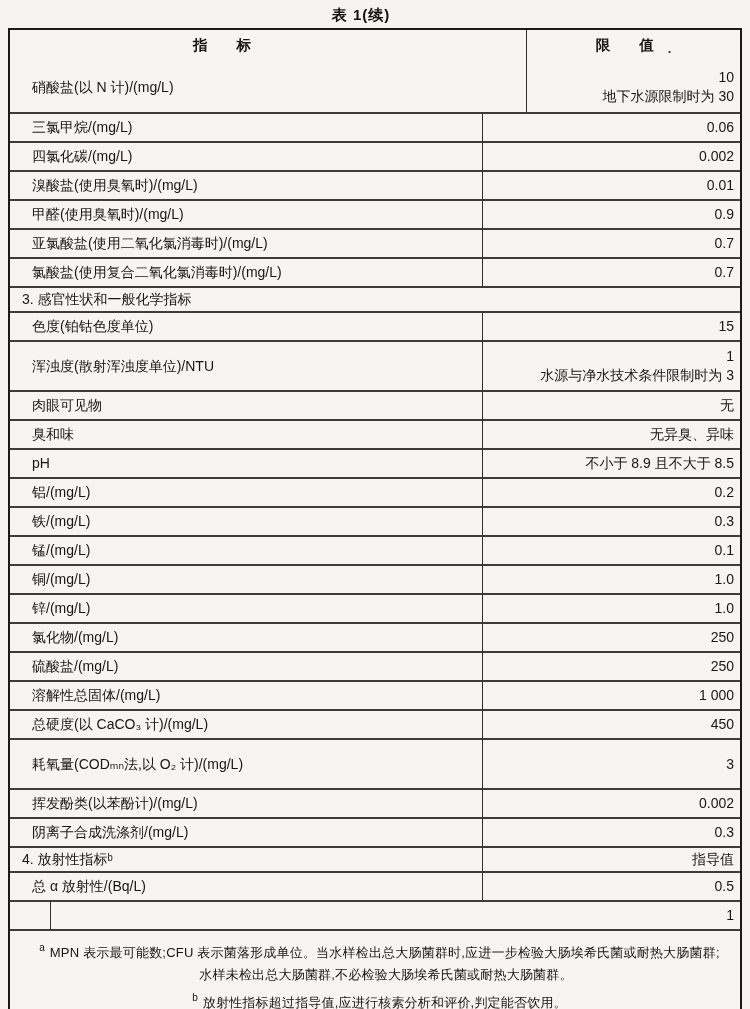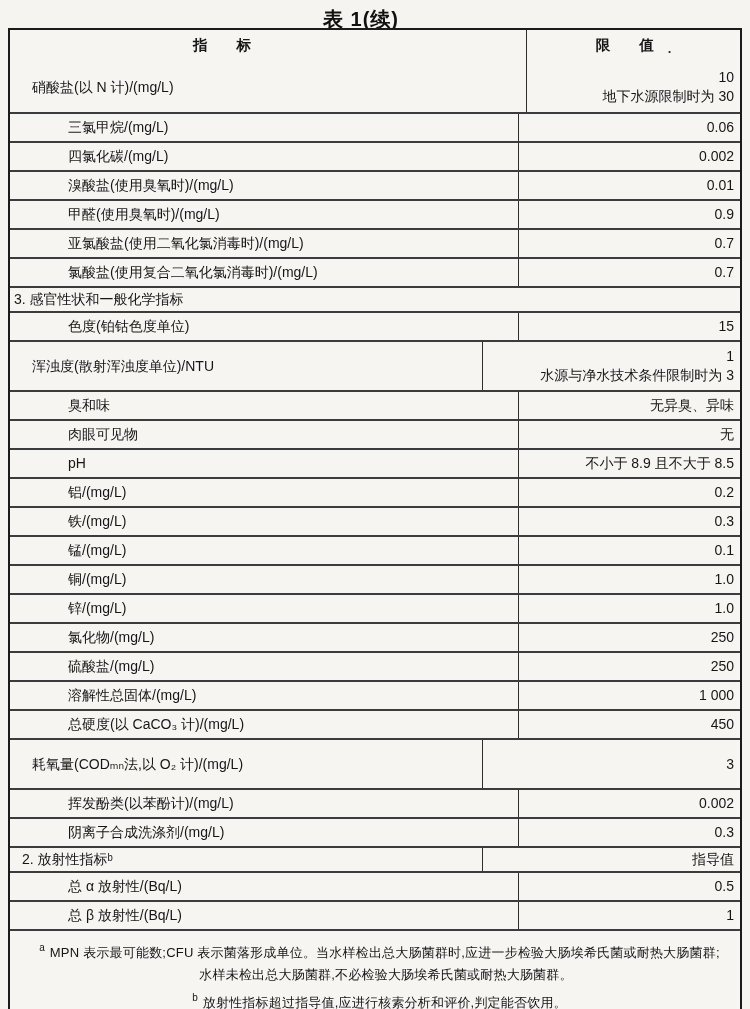--- a/index.html
+++ b/index.html
@@ -7,21 +7,21 @@
     width:750px;height:1009px;
     background:#f5f4f1;
     font-family:"Liberation Sans","DejaVu Sans",sans-serif;
     color:#161616;
     position:relative;
     overflow:hidden;
   }
   .doc-title{
     position:absolute;top:6px;left:0;width:722px;
     text-align:center;
-    font-size:20px;font-weight:bold;
+    font-size:15px;font-weight:bold;
     letter-spacing:1px;
     color:#111;
   }
   .std-table{
     position:absolute;top:28px;left:8px;width:734px;
     border:2px solid #1b1b1b;
     box-sizing:border-box;
     background:#f6f5f2;
   }
   .trow{
@@ -46,25 +46,25 @@
   .cell.lim{
     flex:1;
     border-left:1.5px solid #2e2e2e;
     padding:2px 6px;
     align-items:center;
     text-align:center;
     margin-left:40px;
   }
   .cell.section-cell{
     width:100%;
-    padding:2px 8px 2px 4px;
+    padding:2px 8px 2px 12px;
     align-items:flex-start;
   }
   .row-h{height:32px;}
-  .row-s{height:29px;padding-left:36px;}
+  .row-s{height:29px;}
   .row-d{height:50px;}
   .row-sec{height:25px;}
   .trow.header .cell{
     font-weight:bold;
     font-size:14.5px;
     align-items:center;text-align:center;
   }
   .trow.header .cell.ind{padding-left:0;}
   .hdr-dot{
     font-weight:bold;color:#2a2a2a;
@@ -157,29 +157,29 @@
         </div>
       </div>
       <div class="trow row-d">
         <div class="cell ind">浑浊度(散射浑浊度单位)/NTU</div>
         <div class="cell lim">
           <div class="lim-line">1</div>
           <div class="lim-line">水源与净水技术条件限制时为 3</div>
         </div>
       </div>
       <div class="trow row-s">
+        <div class="cell ind">肉眼可见物</div>
+        <div class="cell lim">
+          <div class="lim-line">无</div>
+        </div>
+      </div>
+      <div class="trow row-s">
         <div class="cell ind">臭和味</div>
         <div class="cell lim">
           <div class="lim-line">无异臭、异味</div>
-        </div>
-      </div>
-      <div class="trow row-s">
-        <div class="cell ind">肉眼可见物</div>
-        <div class="cell lim">
-          <div class="lim-line">无</div>
         </div>
       </div>
       <div class="trow row-s">
         <div class="cell ind">pH</div>
         <div class="cell lim">
           <div class="lim-line">不小于 8.9 且不大于 8.5</div>
         </div>
       </div>
       <div class="trow row-s">
         <div class="cell ind">铝/(mg/L)</div>
@@ -247,33 +247,32 @@
           <div class="lim-line">0.002</div>
         </div>
       </div>
       <div class="trow row-s">
         <div class="cell ind">阴离子合成洗涤剂/(mg/L)</div>
         <div class="cell lim">
           <div class="lim-line">0.3</div>
         </div>
       </div>
       <div class="trow row-sec">
-        <div class="cell ind" style="padding-left: 12px;">2. 放射性指标ᵇ</div>
+        <div class="cell ind" style="padding-left: 12px;">4. 放射性指标ᵇ</div>
         <div class="cell lim">
           <div class="lim-line">指导值</div>
         </div>
       </div>
       <div class="trow row-s">
         <div class="cell ind">总 α 放射性/(Bq/L)</div>
         <div class="cell lim">
           <div class="lim-line">0.5</div>
         </div>
       </div>
       <div class="trow row-s">
-        <div class="cell ind">总 β 放射性/(Bq/L)</div>
         <div class="cell lim">
           <div class="lim-line">1</div>
         </div>
       </div>
     </div>
   <div class="footnotes" id="footnotes">
       <div class="footnote"><sup>a</sup><span class="fn-text">MPN 表示最可能数;CFU 表示菌落形成单位。当水样检出总大肠菌群时,应进一步检验大肠埃希氏菌或耐热大肠菌群;水样未检出总大肠菌群,不必检验大肠埃希氏菌或耐热大肠菌群。</span></div>
       <div class="footnote"><sup>b</sup><span class="fn-text">放射性指标超过指导值,应进行核素分析和评价,判定能否饮用。</span></div>
     </div>
 </div>

